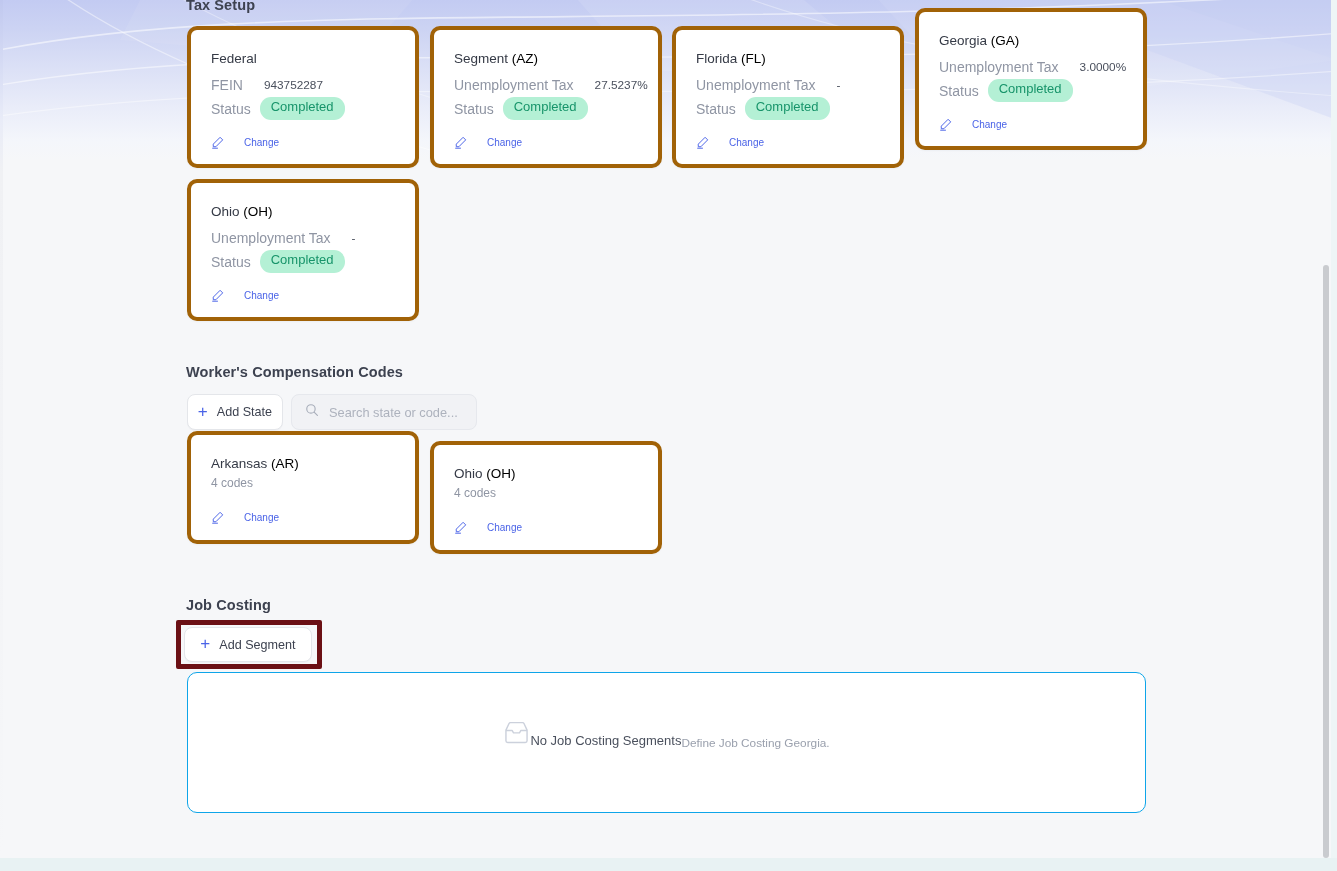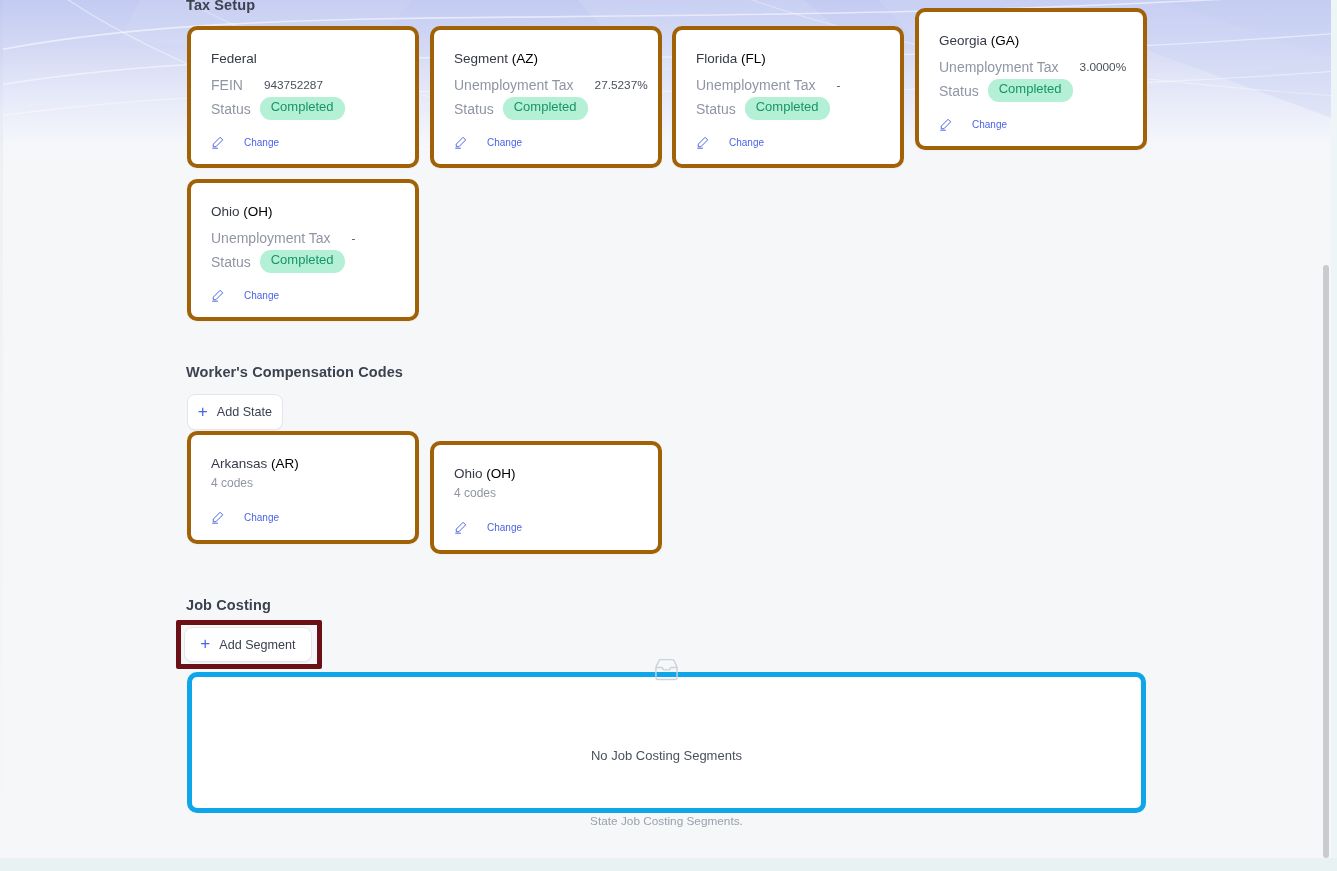--- a/index.html
+++ b/index.html
@@ -194,27 +194,26 @@
     position: absolute;
     border: 5px solid #6b1015;
     border-radius: 2px;
     pointer-events: none;
   }
 
   
   .empty-panel {
     position: absolute;
     background: #ffffff;
-    border: 5px solid #0ea5e9;
+    border: 1px solid #0ea5e9;
     border-radius: 10px;
     display: flex;
-    flex-direction: column;
+    flex-direction: row;
     align-items: center;
     justify-content: center;
-    gap: 46px;
   }
   .empty-icon { margin-bottom: 16px; }
   .empty-title {
     font-size: 13px;
     color: #4a505d;
     margin-bottom: 5px;
   }
   .empty-sub {
     font-size: 11.8px;
     color: #9aa0ad;
@@ -384,20 +383,29 @@
     </div>
   </div>
 
   <div class="section-title" style="left:186px; top:364px;">Worker's Compensation Codes</div>
 
   <div class="btn" style="left:187px; top:394px; width:96px; height:36px;">
     <span class="plus">+</span>
     <span>Add State</span>
   </div>
 
+  <div class="search-box" style="left:291px; top:394px; width:186px; height:36px;">
+    <span>
+      <svg width="14" height="14" viewBox="0 0 16 16">
+          <circle cx="6.8" cy="6.8" r="4.8" fill="none" stroke="#a8aeba" stroke-width="1.3"></circle>
+          <path d="M10.4 10.4L14.2 14.2" stroke="#a8aeba" stroke-width="1.3" stroke-linecap="round"></path>
+        </svg>
+    </span>
+    <input type="text" placeholder="Search state or code..." style="">
+  </div>
 
   <div class="card" style="left:187px; top:431px; width:232px; height:113px;">
     <div class="card-title" style="top:21px;">
       <span>Arkansas</span>
       <span class="abbr">(AR)</span>
     </div>
     <div class="row-kv" style="top:41px;">
       <span class="kv-sub">4 codes</span>
     </div>
     <div class="change-link" style="top:76px;">
@@ -440,20 +448,20 @@
   <div class="highlight-box" style="left:176px; top:620px; width:146px; height:49px;"></div>
 
   <div class="empty-panel" style="left:187px; top:672px; width:959px; height:141px;">
     <div class="empty-icon">
       <svg width="27" height="24" viewBox="0 0 28 25">
         <path d="M3 9.5L6.2 2.6A1.6 1.6 0 0 1 7.7 1.7h12.6a1.6 1.6 0 0 1 1.5.9L25 9.5v11a1.8 1.8 0 0 1-1.8 1.8H4.8A1.8 1.8 0 0 1 3 20.5z" fill="none" stroke="#ccd1dc" stroke-width="1.5" stroke-linejoin="round"></path>
         <path d="M3 9.8h6.4l1.5 2.6h6.2l1.5-2.6H25" fill="none" stroke="#ccd1dc" stroke-width="1.5" stroke-linejoin="round"></path>
       </svg>
     </div>
     <div class="empty-title">No Job Costing Segments</div>
-    <div class="empty-sub">State Job Costing Segments.</div>
+    <div class="empty-sub">Define Job Costing Georgia.</div>
   </div>
 
 </div>
 
 <div class="scrollbar-track">
   <div class="scrollbar-thumb"></div>
 </div>
 
 </body></html>

